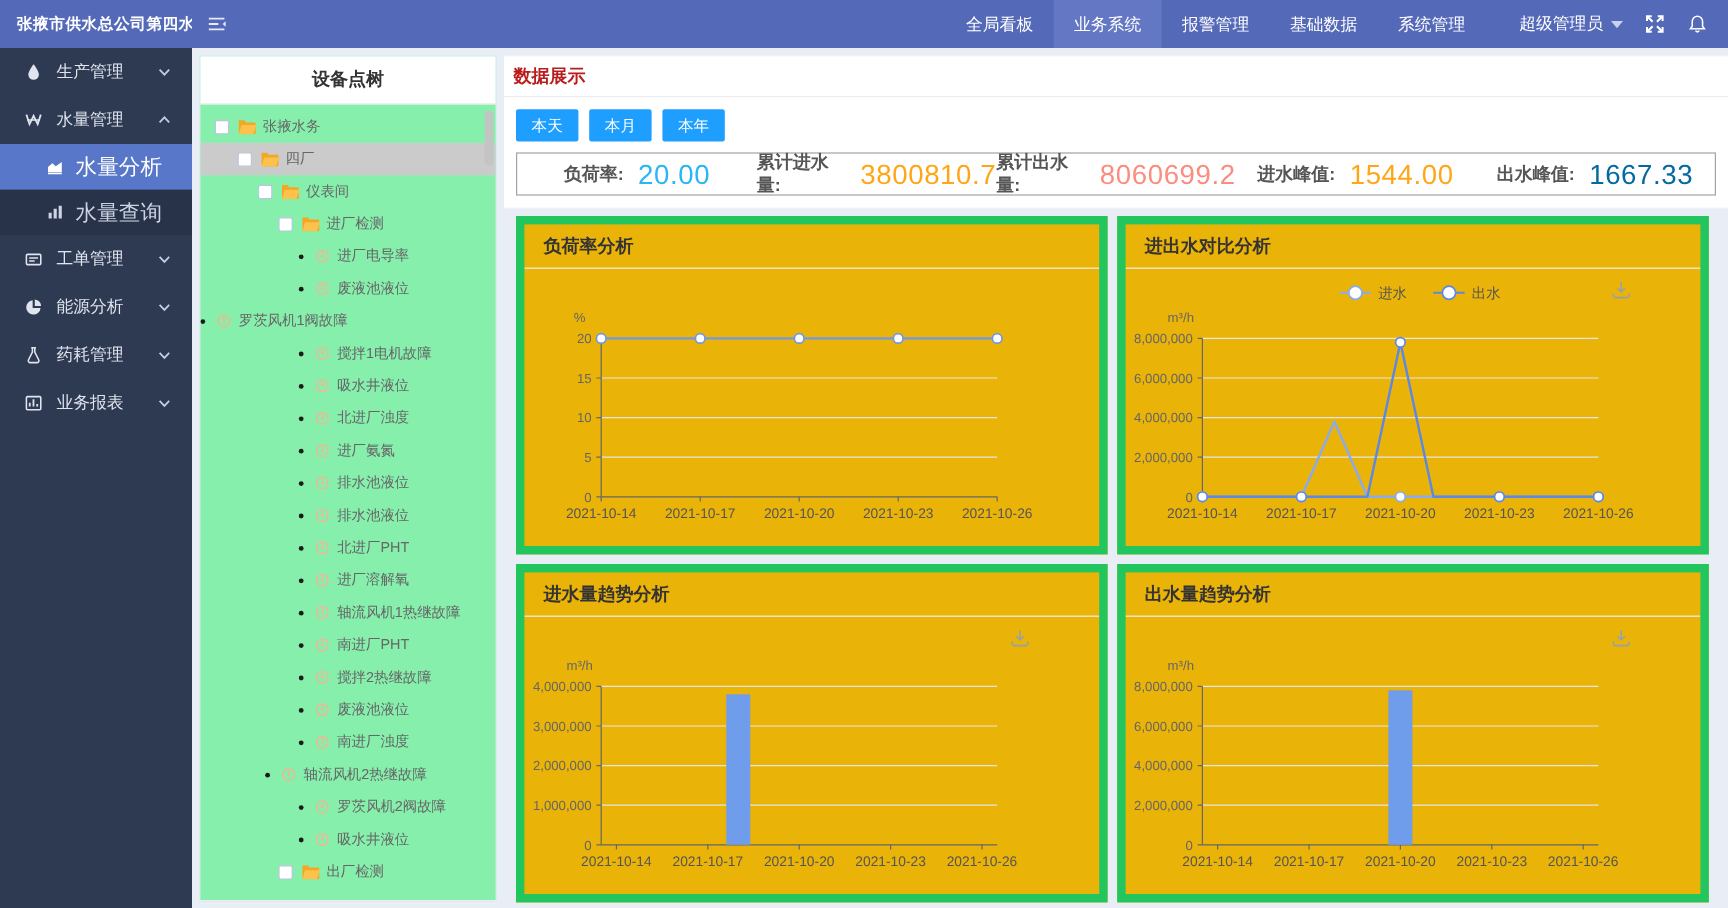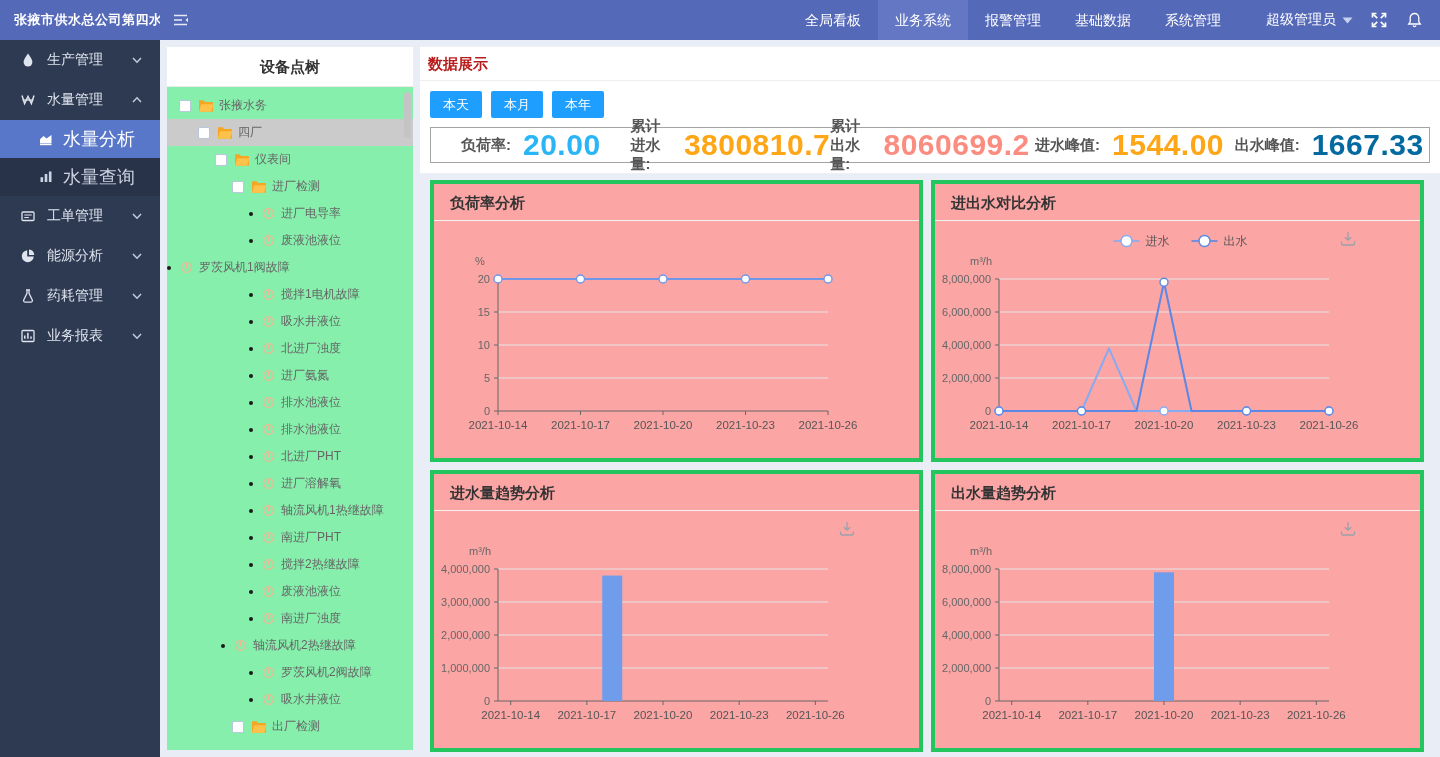--- a/index.html
+++ b/index.html
@@ -46,23 +46,23 @@
   .top-card{background:#fff;border:1px solid #eef0f4;border-left:none;border-right:none}
   .main-title{height:34px;line-height:34px;padding-left:8px;font-size:15px;font-weight:bold;color:#b91c1c;
               border-bottom:1px solid #eee}
   .btn-row{padding:10px 0 0 10px}
   .btn{display:inline-block;height:27px;line-height:27px;padding:0 13px;background:#1e9fff;color:#fff;
        font-size:13px;border:none;border-radius:2px;margin-right:9px;cursor:pointer;
        font-family:"Liberation Sans","DejaVu Sans",sans-serif}
   .stats{margin:9px 10px 10px;border:1px solid #a3a3a3;display:flex;align-items:center;height:36px}
   .stat{flex:1;display:flex;align-items:center;justify-content:center}
   .s-lbl{font-size:15px;font-weight:bold;color:#555;margin-right:12px}
-  .s-val{font-size:30px;font-weight:bold;letter-spacing:.5px}
+  .s-val{font-size:23px;font-weight:normal;letter-spacing:.5px}
   .grid{display:grid;grid-template-columns:1fr 1fr;gap:8px;padding:6px 16px 0 10px}
-  .card{background:#fca5a5;border:4px solid #22c55e;height:282px;position:relative;overflow:hidden}
+  .card{background:#eab308;border:7px solid #22c55e;height:282px;position:relative;overflow:hidden}
   .card-h{height:37px;line-height:37px;padding-left:16px;font-weight:bold;font-size:15px;color:#333;
           border-bottom:1px solid #f2f2f2}
   .card-b svg{display:block}
   .tick{font-size:11px;fill:#666}
   .xtick{font-size:11.5px;fill:#555}
   .lgd-txt{font-size:12px;fill:#555}
   .dl{cursor:pointer}
 </style>
 </head>
 <body>

